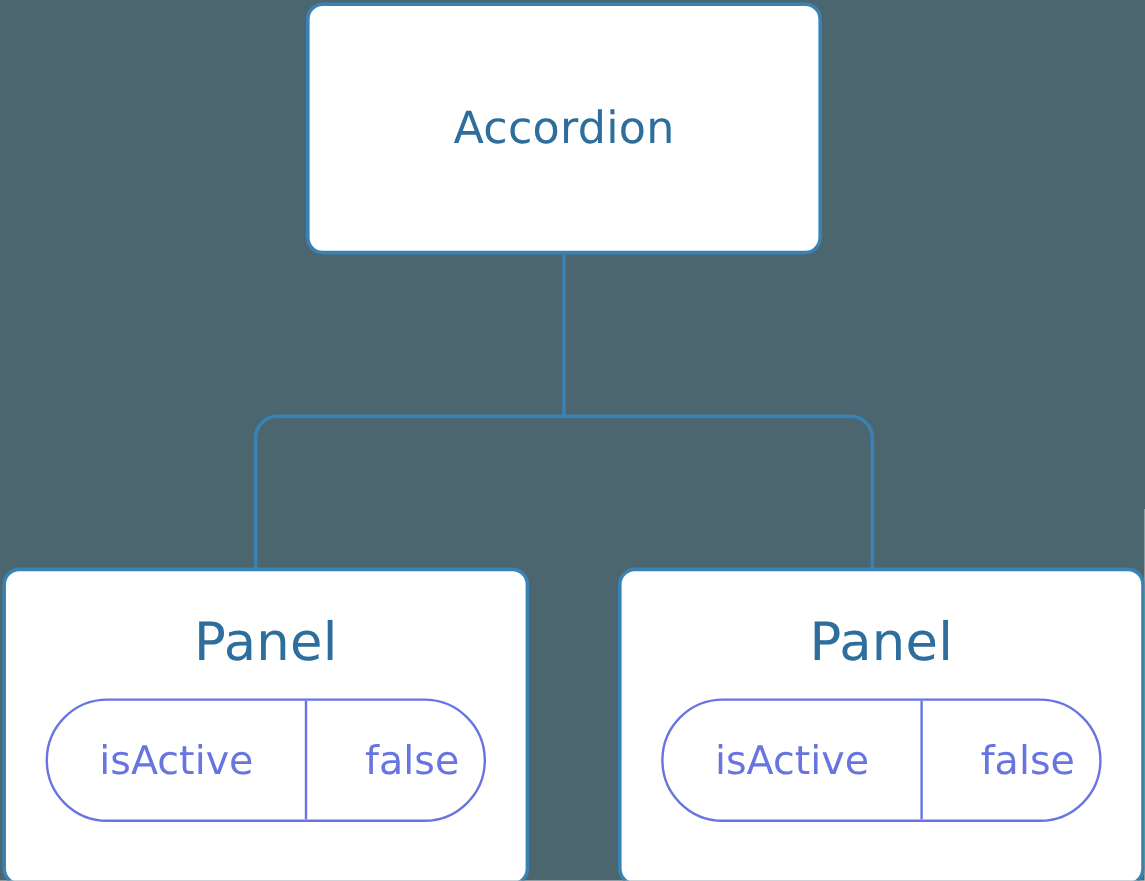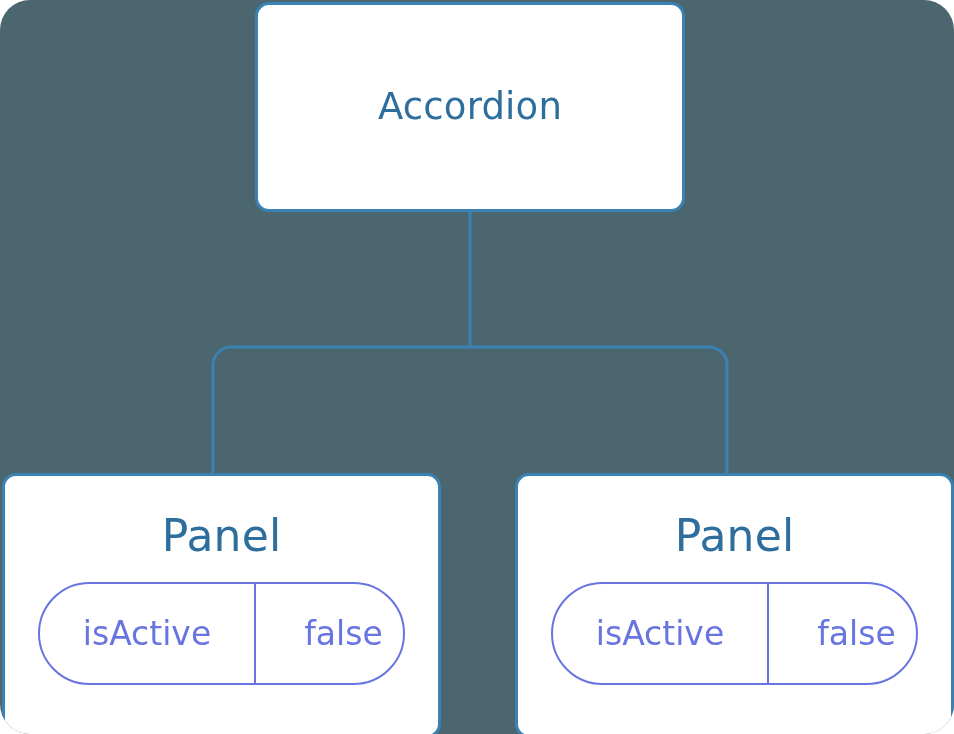--- a/index.html
+++ b/index.html
@@ -8,21 +8,20 @@
     background: #ffffff;
   }
 
   #canvas {
     position: relative;
     width: 954px;
     height: 734px;
     background: #4c666f;
     overflow: hidden;
     font-family: "DejaVu Sans", sans-serif;
-    border-radius: 30px;
   }
 
   
   #edges {
     position: absolute;
     left: 0;
     top: 0;
     width: 954px;
     height: 734px;
     pointer-events: none;

